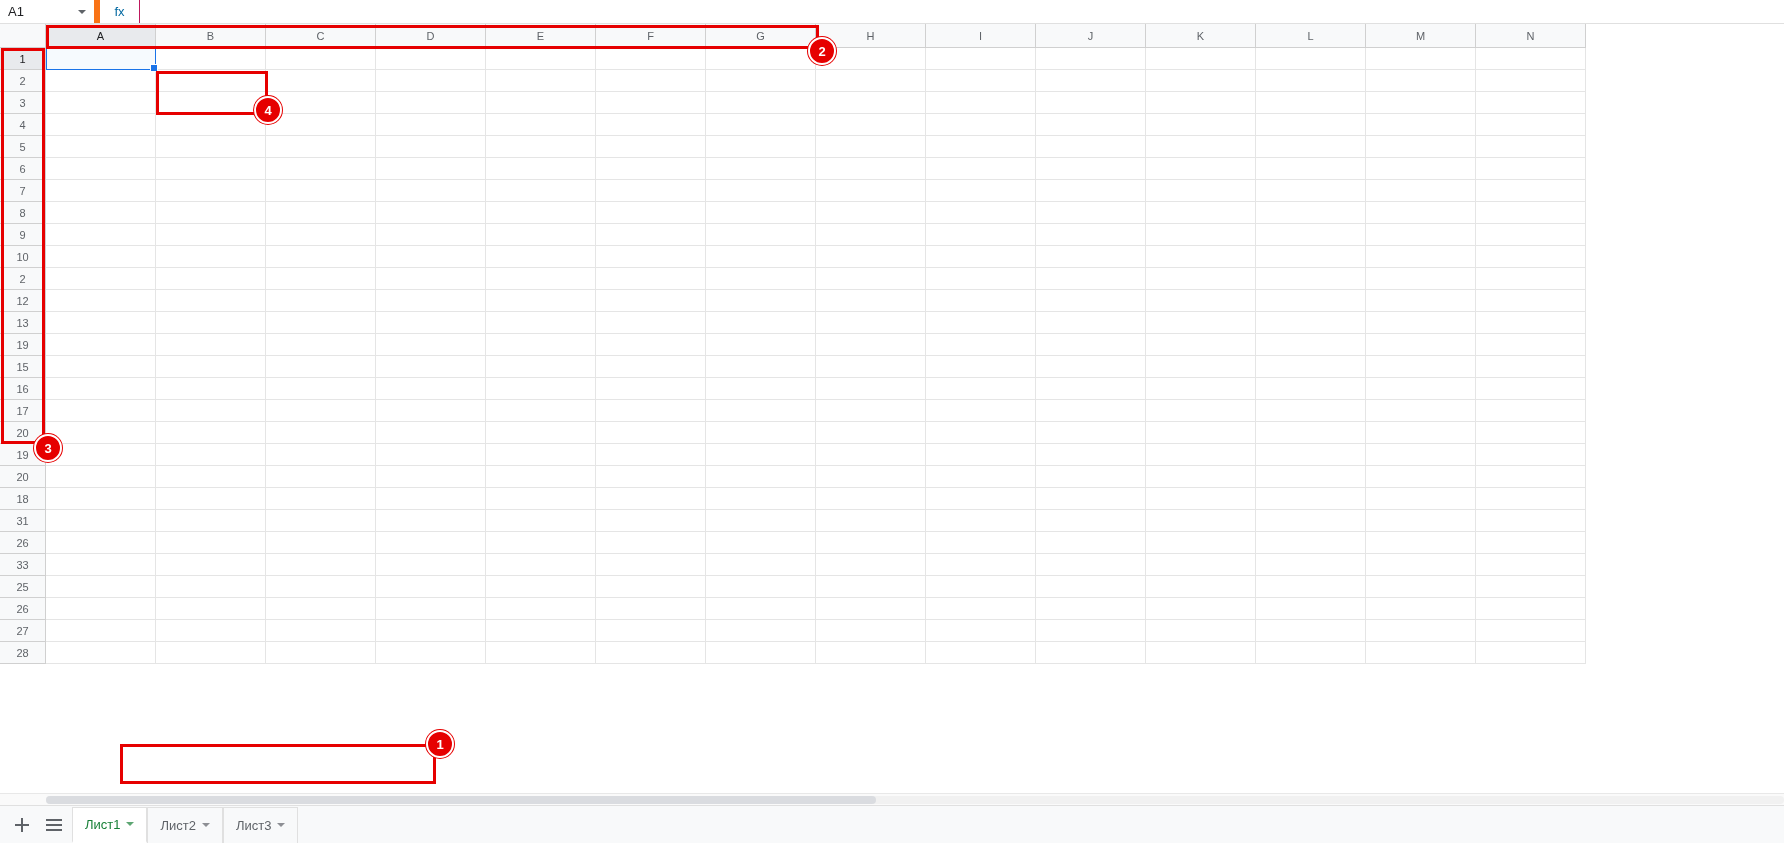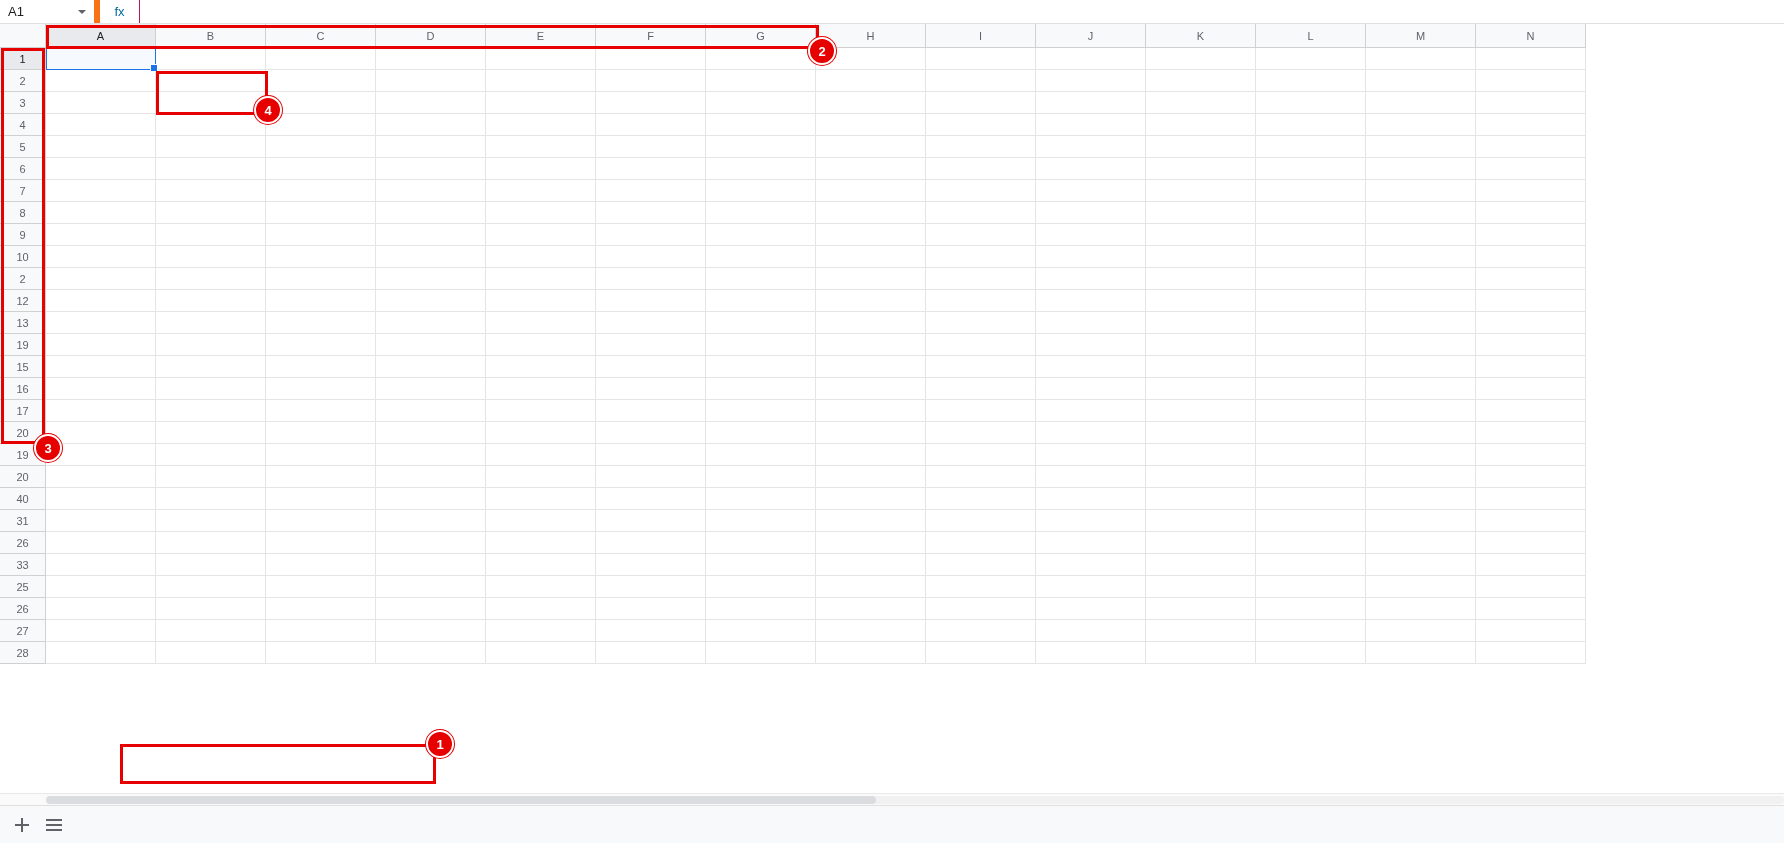--- a/index.html
+++ b/index.html
@@ -93,21 +93,21 @@
       <div class="row-header">2</div>
       <div class="row-header">12</div>
       <div class="row-header">13</div>
       <div class="row-header">19</div>
       <div class="row-header">15</div>
       <div class="row-header">16</div>
       <div class="row-header">17</div>
       <div class="row-header">20</div>
       <div class="row-header">19</div>
       <div class="row-header">20</div>
-      <div class="row-header">40</div>
+      <div class="row-header">18</div>
       <div class="row-header">31</div>
       <div class="row-header">26</div>
       <div class="row-header">33</div>
       <div class="row-header">25</div>
       <div class="row-header">26</div>
       <div class="row-header">27</div>
       <div class="row-header">28</div>
     </div>
   <div class="cells" id="cells">
       <div class="row">
@@ -570,20 +570,34 @@
   <button class="tab-btn">
     <svg width="14" height="14" viewBox="0 0 14 14">
         <path d="M6 0h2v6h6v2H8v6H6V8H0V6h6z" fill="#5f6368"></path>
       </svg>
   </button>
   <button class="tab-btn">
     <svg width="16" height="12" viewBox="0 0 16 12">
         <path d="M0 0h16v2H0zM0 5h16v2H0zM0 10h16v2H0z" fill="#5f6368"></path>
       </svg>
   </button>
+  <div id="sheetTabs" style="display:flex;gap:0;">
+      <div class="sheet-tab active">
+        <span>Лист1</span>
+        <span class="caret"></span>
+      </div>
+      <div class="sheet-tab inactive">
+        <span>Лист2</span>
+        <span class="caret"></span>
+      </div>
+      <div class="sheet-tab inactive">
+        <span>Лист3</span>
+        <span class="caret"></span>
+      </div>
+    </div>
 </div>
 
 <div class="overlay" id="overlay">
     <div class="ann-box" style="left: 120px; top: 744px; width: 316px; height: 40px;"></div>
     <div class="ann-badge" style="left: 426px; top: 730px;">1</div>
     <div class="ann-box" style="left: 46px; top: 25px; width: 773px; height: 24px;"></div>
     <div class="ann-badge" style="left: 808px; top: 37px;">2</div>
     <div class="ann-box" style="left: 1px; top: 48px; width: 44px; height: 396px;"></div>
     <div class="ann-badge" style="left: 34px; top: 434px;">3</div>
     <div class="ann-box" style="left: 156px; top: 71px; width: 112px; height: 44px;"></div>

